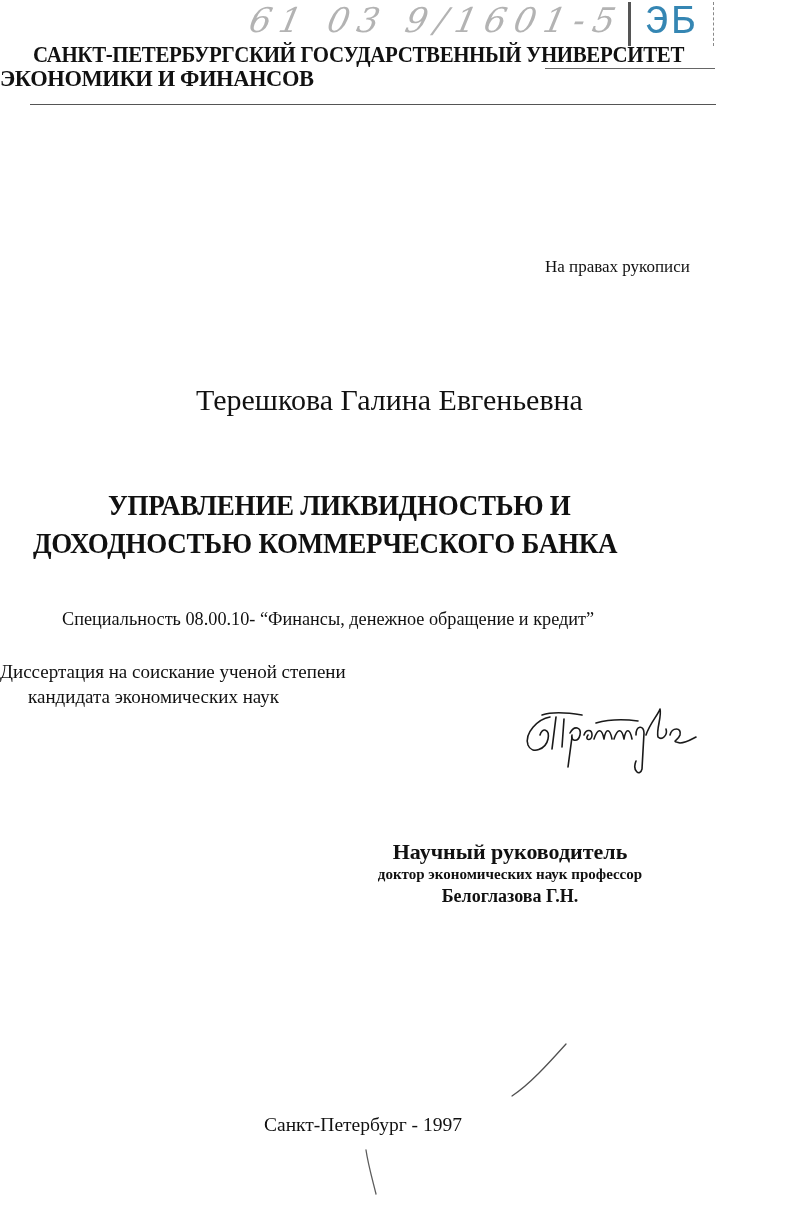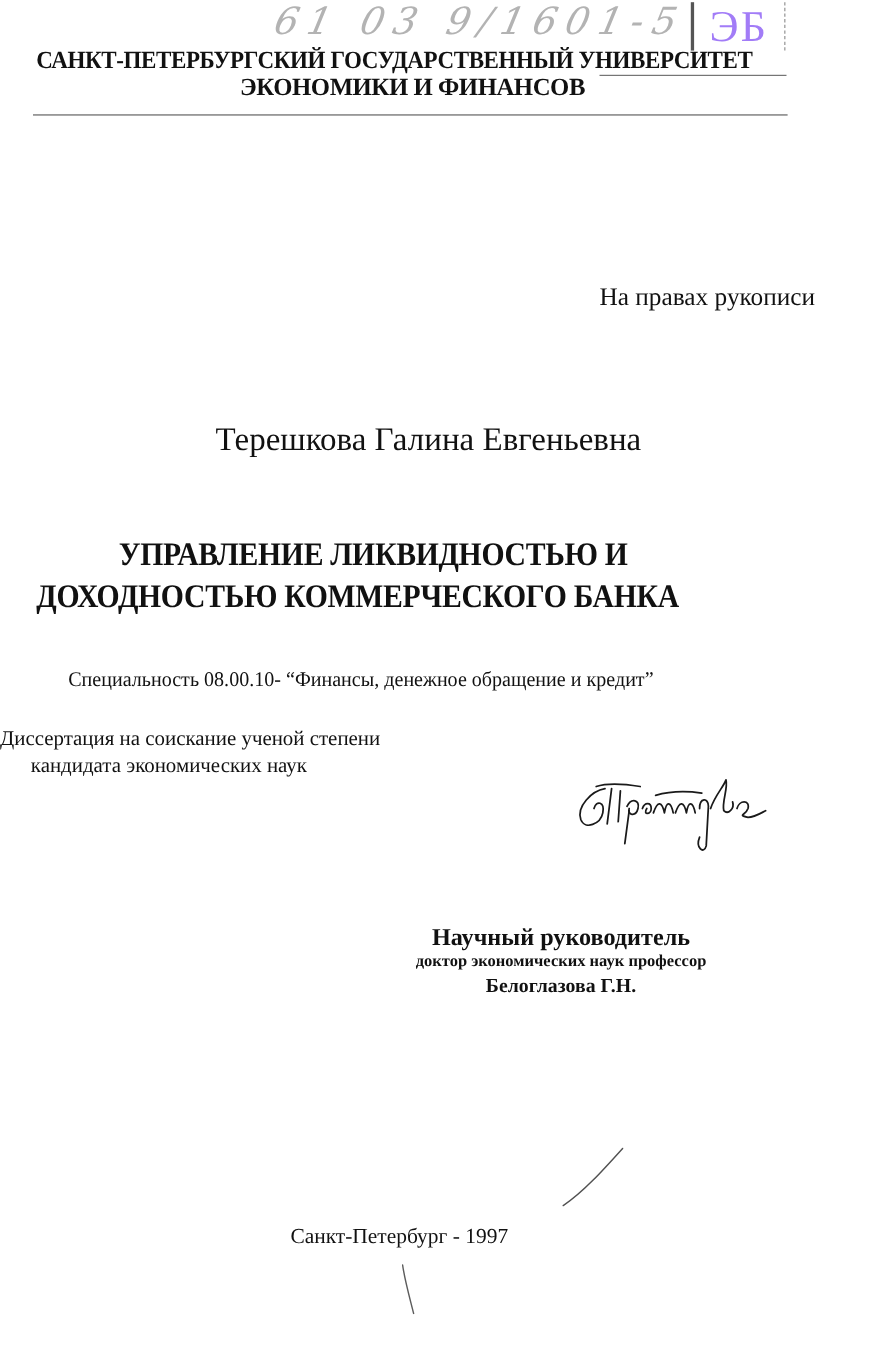--- a/index.html
+++ b/index.html
@@ -32,23 +32,23 @@
     .stamp {
       left: 628px; top: 2px;
       width: 86px; height: 44px;
       border-left: 3px solid #555;
       border-right: 1px dashed #888;
       box-sizing: border-box;
     }
     .stamp-text {
       position: absolute;
       left: 14px; top: -2px;
-      font-family: Liberation Serif, serif;
+      font-family: Liberation Mono, monospace;
       font-size: 40px;
-      color: #8b5cf6;
+      color: #0369a1;
       letter-spacing: 2px;
       opacity: 0.8;
     }
     .stamp-underline {
       position: absolute;
       left: 545px; top: 68px;
       width: 170px; height: 0;
       border-top: 1px solid #666;
     }
 
@@ -56,34 +56,34 @@
       left: 33px; top: 42px;
       width: 685px;
       font-size: 22.5px;
       font-weight: bold;
       letter-spacing: -0.4px;
       transform-origin: left top;
       transform: scaleX(0.93);
     }
     .university-line2 {
       left: 0; width: 750px; top: 66px;
-      text-align: center;
+      text-align: left;
       font-size: 22.5px;
       font-weight: bold;
       letter-spacing: -0.4px;
     }
     .header-rule {
       left: 30px; top: 104px;
       width: 686px; height: 0;
       border-top: 1.4px solid #555;
     }
 
     .manuscript-note {
       left: 545px; top: 257px;
-      font-size: 23px;
+      font-size: 17px;
     }
 
     .author-name {
       left: 196px; top: 383px;
       font-size: 30px;
     }
 
     .title-line {
       font-size: 30px;
       font-weight: bold;

